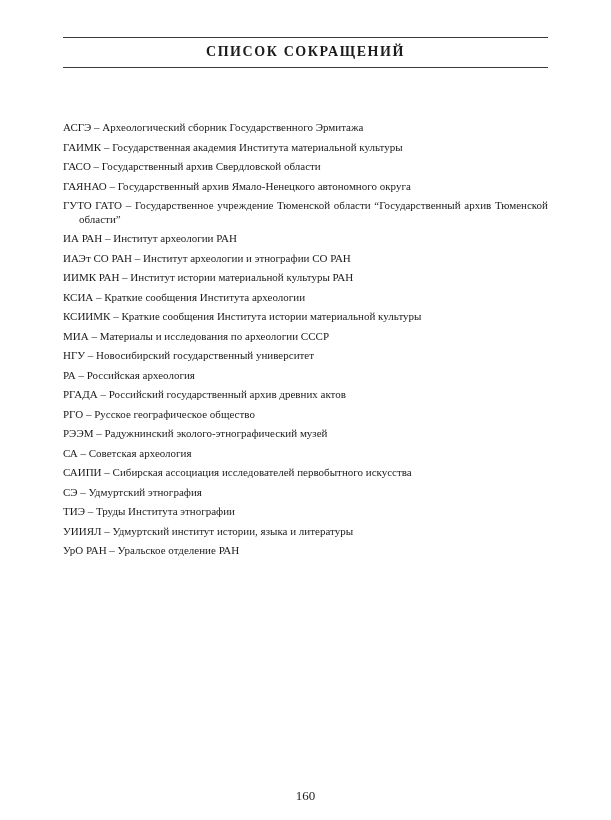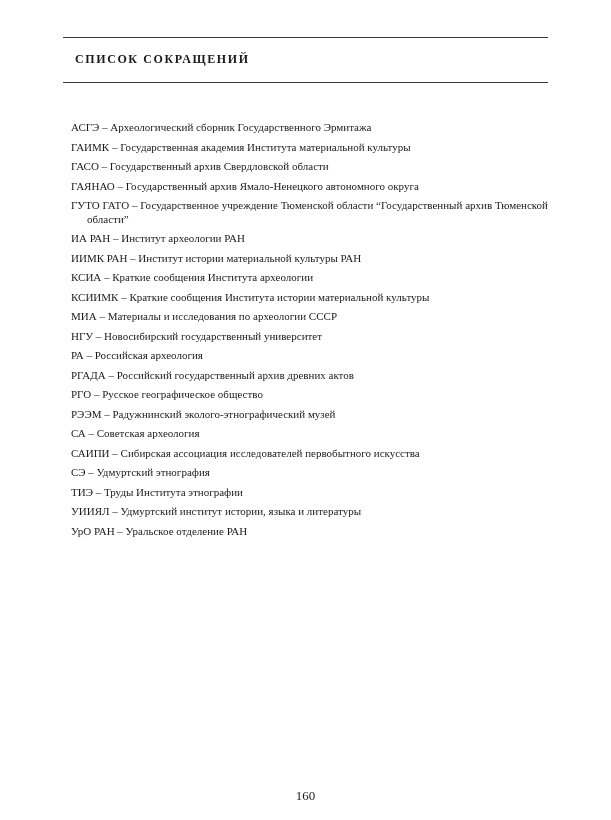--- a/index.html
+++ b/index.html
@@ -20,35 +20,36 @@
     position: absolute;
     top: 37px;
     left: 63px;
     width: 485px;
   }
   .rule {
     height: 0;
     border-top: 1px solid #3a3a3a;
   }
   .header-title {
-    margin: 12px;
+    margin: 4px;
     padding: 2px 0 3px 0;
-    font-size: 12px;
+    font-size: 14px;
     font-weight: bold;
     letter-spacing: 1.6px;
+    text-align: center;
     color: #1b1b1b;
   }
   .abbr-list {
     position: absolute;
     top: 121px;
     left: 63px;
     width: 485px;
   }
   .abbr-item {
-    margin: 0 0 6px 8px;
+    margin: 0 0 6px 0;
     font-size: 11px;
     line-height: 13.5px;
     text-align: justify;
     padding-left: 16px;
     text-indent: -16px;
     color: #1b1b1b;
   }
   .page-footer {
     position: absolute;
     left: 0;
@@ -70,20 +71,21 @@
     <div class="rule"></div>
   </header>
 
   <main class="abbr-list">
       <p class="abbr-item">АСГЭ – Археологический сборник Государственного Эрмитажа</p>
       <p class="abbr-item">ГАИМК – Государственная академия Института материальной культуры</p>
       <p class="abbr-item">ГАСО – Государственный архив Свердловской области</p>
       <p class="abbr-item">ГАЯНАО – Государственный архив Ямало-Ненецкого автономного округа</p>
       <p class="abbr-item">ГУТО ГАТО – Государственное учреждение Тюменской области “Государственный архив Тюменской области”</p>
       <p class="abbr-item">ИА РАН – Институт археологии РАН</p>
+      <p class="abbr-item">ИАЭт СО РАН – Институт археологии и этнографии СО РАН</p>
       <p class="abbr-item">ИИМК РАН – Институт истории материальной культуры РАН</p>
       <p class="abbr-item">КСИА – Краткие сообщения Института археологии</p>
       <p class="abbr-item">КСИИМК – Краткие сообщения Института истории материальной культуры</p>
       <p class="abbr-item">МИА – Материалы и исследования по археологии СССР</p>
       <p class="abbr-item">НГУ – Новосибирский государственный университет</p>
       <p class="abbr-item">РА – Российская археология</p>
       <p class="abbr-item">РГАДА – Российский государственный архив древних актов</p>
       <p class="abbr-item">РГО – Русское географическое общество</p>
       <p class="abbr-item">РЭЭМ – Радужнинский эколого-этнографический музей</p>
       <p class="abbr-item">СА – Советская археология</p>

